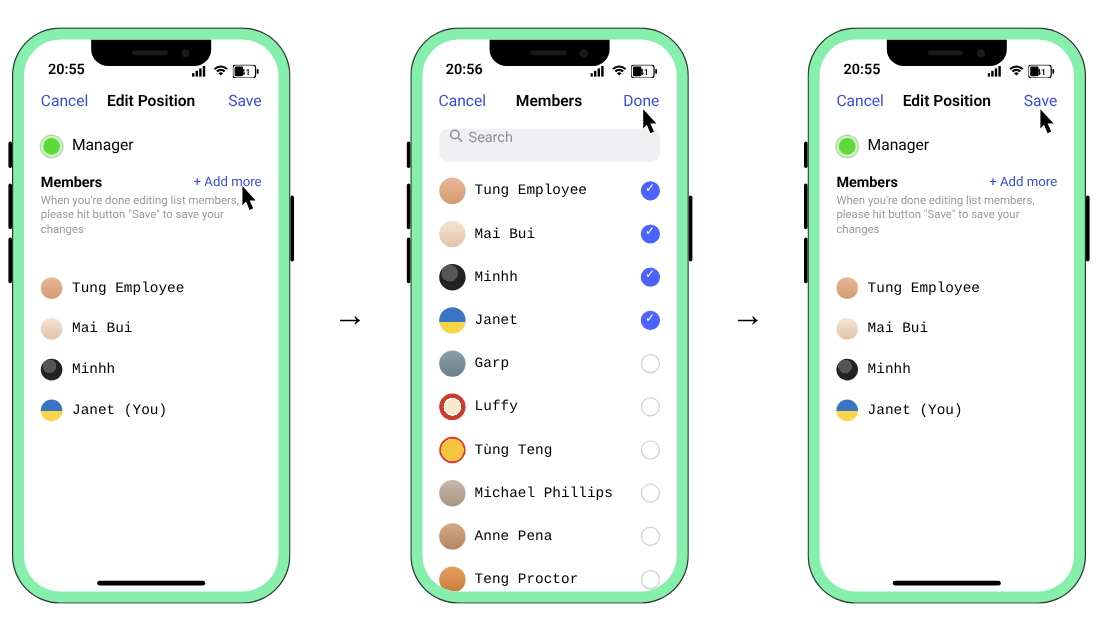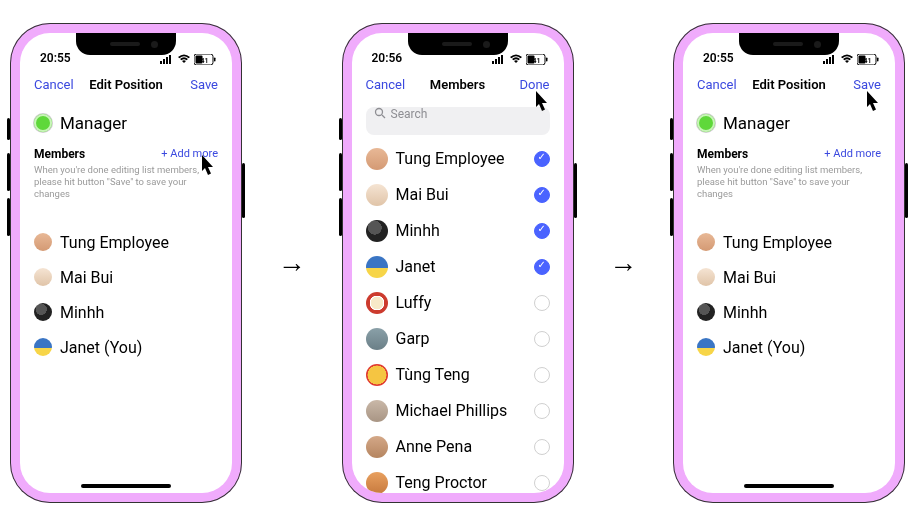--- a/index.html
+++ b/index.html
@@ -12,21 +12,21 @@
       align-items: center;
       justify-content: space-between;
       padding: 0 10px;
     }
     .arrow { font-size: 28px; font-weight: bold; margin: 0 18px; }
 
     
     .phone {
       width: 232px;
       height: 480px;
-      background: #f0abfc;
+      background: #86efac;
       border-radius: 40px;
       padding: 10px;
       position: relative;
       box-shadow: 0 0 0 1px #333 inset;
     }
     .phone::before, .phone::after {
       content: "";
       position: absolute;
       background: #000;
       border-radius: 3px;
@@ -99,32 +99,32 @@
     .nav-title { font-weight: 600; position:absolute; left:50%; transform:translateX(-50%); }
     .nav-btn { color: #3b49df; cursor: pointer; }
 
     .content { flex: 1; overflow: hidden; padding: 4px 14px 0; font-size: 12px; }
 
     .position-row { display: flex; align-items: center; gap: 8px; padding: 6px 0 10px; }
     .pos-dot {
       width: 18px; height: 18px; border-radius: 50%; background: #5fd83a;
       box-shadow: 0 0 0 2px #c8f5b8 inset, 0 0 0 1px #ccc;
     }
-    .pos-name { font-size: 17px; }
+    .pos-name { font-size: 13px; }
 
     .section-head { display:flex; align-items:center; justify-content:space-between; margin-top:4px;}
     .section-title { font-weight:700; font-size:12px; }
     .add-more { color:#3b49df; font-size:11px;text-align:center; }
     .hint { color:#9a9a9a; font-size:9.5px; line-height:1.3; margin:3px 0 24px; }
 
     .member-row { display:flex; align-items:center; gap:8px; padding:8px 0; }
     .member-row.picker { padding:7px 0; border-bottom: none; }
     .avatar { width:18px; height:18px; border-radius:50%; background:#ddd; flex-shrink:0; }
     .avatar.lg { width:22px; height:22px; }
-    .mname { font-size:16px; flex:1; }
+    .mname { font-size:12px; flex:1;font-family:Liberation Mono, monospace; }
 
     .radio { width:16px; height:16px; border-radius:50%; border:1.5px solid #d0d0d0; flex-shrink:0; }
     .radio.checked { background:#4a63ff; border-color:#4a63ff; position:relative; }
     .radio.checked::after { content:"✓"; color:#fff; font-size:10px; position:absolute; left:3px; top:-1px; }
 
     .search-box {
       background:#f0f0f2; border-radius:8px; height:28px; display:flex; align-items:flex-start;
       padding:0 8px; color:#8e8e93; font-size:12px; gap:5px; margin-bottom:6px;
     }
 
@@ -278,27 +278,27 @@
             <span class="avatar lg av3"></span>
             <span class="mname">Minhh</span>
             <span class="radio checked"></span>
           </div>
           <div class="member-row picker">
             <span class="avatar lg av4"></span>
             <span class="mname">Janet</span>
             <span class="radio checked"></span>
           </div>
           <div class="member-row picker">
+            <span class="avatar lg av6"></span>
+            <span class="mname">Garp</span>
+            <span class="radio"></span>
+          </div>
+          <div class="member-row picker">
             <span class="avatar lg av5"></span>
             <span class="mname">Luffy</span>
-            <span class="radio"></span>
-          </div>
-          <div class="member-row picker">
-            <span class="avatar lg av6"></span>
-            <span class="mname">Garp</span>
             <span class="radio"></span>
           </div>
           <div class="member-row picker">
             <span class="avatar lg av7"></span>
             <span class="mname">Tùng Teng</span>
             <span class="radio"></span>
           </div>
           <div class="member-row picker">
             <span class="avatar lg av8"></span>
             <span class="mname">Michael Phillips</span>

